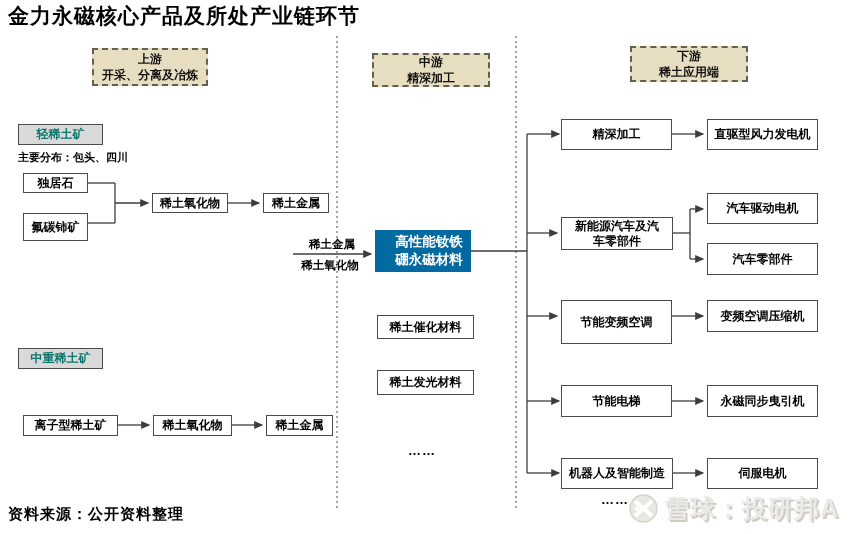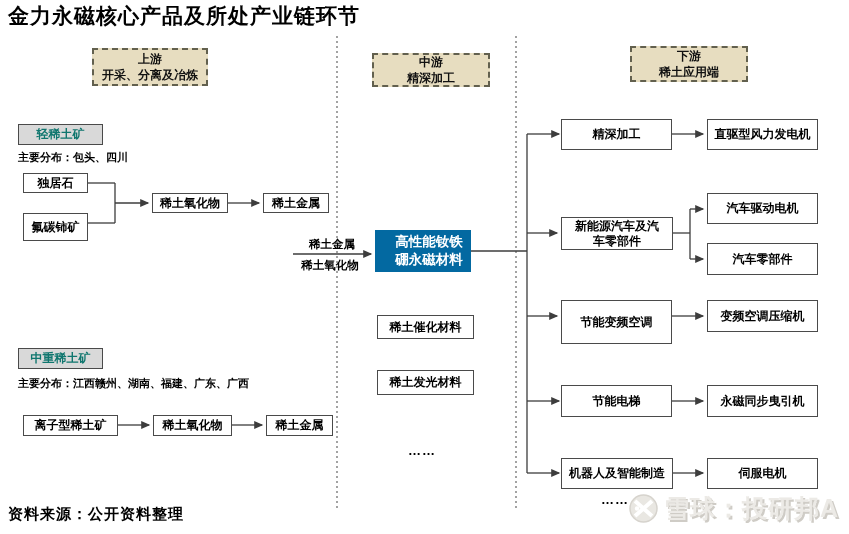--- a/index.html
+++ b/index.html
@@ -92,21 +92,20 @@
   </div>
 
   <div class="abs cat-box" style="left:18px;top:124px;width:85px;height:21px;">轻稀土矿</div>
   <div class="abs dist" style="left:18px;top:150px;">主要分布：包头、四川</div>
   <div class="abs box" style="left:23px;top:173px;width:65px;height:20px;">独居石</div>
   <div class="abs box" style="left:23px;top:213px;width:65px;height:28px;">氟碳铈矿</div>
   <div class="abs box" style="left:152px;top:193px;width:76px;height:20px;">稀土氧化物</div>
   <div class="abs box" style="left:263px;top:193px;width:66px;height:20px;">稀土金属</div>
 
   <div class="abs cat-box" style="left:18px;top:348px;width:85px;height:21px;">中重稀土矿</div>
-  <div class="abs dist" style="left:18px;top:376px;">主要分布：江西赣州、湖南、福建、广东、广西</div>
   <div class="abs box" style="left:23px;top:415px;width:95px;height:21px;">离子型稀土矿</div>
   <div class="abs box" style="left:153px;top:415px;width:79px;height:21px;">稀土氧化物</div>
   <div class="abs box" style="left:266px;top:415px;width:67px;height:21px;">稀土金属</div>
 
   <div class="abs flow-label" style="left:292px;top:237px;width:80px;">稀土金属</div>
   <div class="abs flow-label" style="left:290px;top:258px;width:80px;">稀土氧化物</div>
   <div class="abs red-box" style="left:375px;top:230px;width:96px;height:42px;">
     <span>高性能钕铁</span>
     <span>硼永磁材料</span>
   </div>

